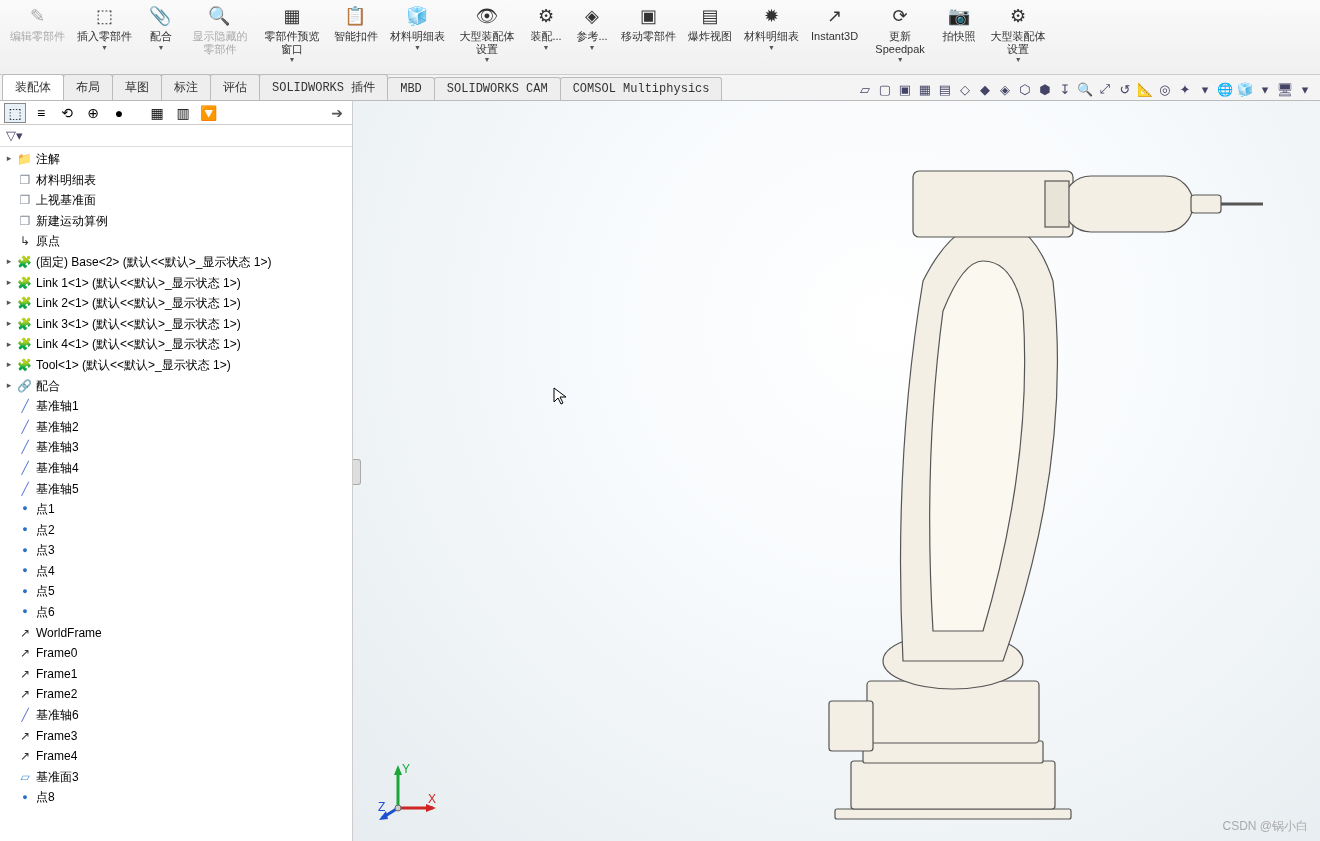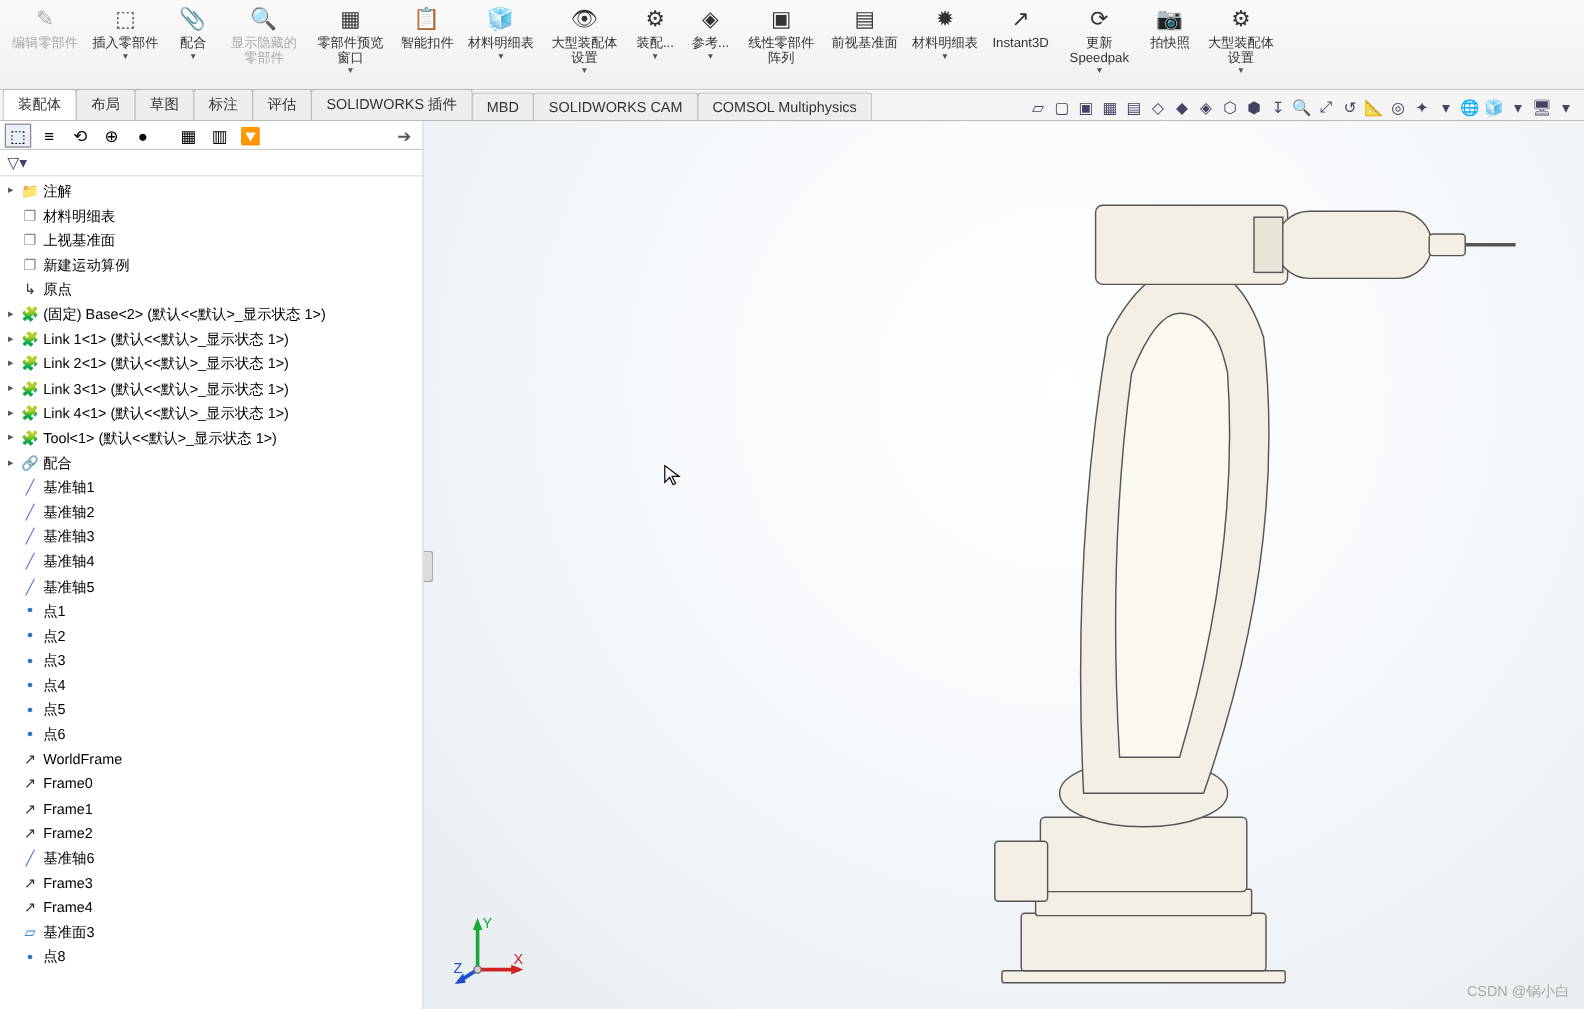--- a/index.html
+++ b/index.html
@@ -4,21 +4,21 @@
 <style>
 *{box-sizing:border-box;margin:0;padding:0;font-family:"Microsoft YaHei",Arial,sans-serif;font-size:12px;}
 body{width:1320px;height:841px;background:#fff;overflow:hidden;position:relative;}
 .ribbon{height:75px;background:linear-gradient(#fafafa,#f0f0f0);border-bottom:1px solid #ccc;display:flex;padding:2px 4px;}
 .rbtn{display:flex;flex-direction:column;align-items:center;justify-content:flex-start;min-width:46px;padding:2px 6px;border-right:0px solid #e0e0e0;color:#333;cursor:pointer;position:relative;}
 .rbtn.disabled{color:#aaa;}
 .rbtn .ic{width:28px;height:24px;display:flex;align-items:center;justify-content:center;font-size:18px;}
 .rbtn .lb{text-align:center;line-height:1.15;font-size:11px;margin-top:2px;max-width:60px;}
 .rbtn .dd{font-size:7px;color:#555;margin-top:1px;}
 .tabs{height:26px;background:#f4f4f4;border-bottom:1px solid #bbb;display:flex;align-items:flex-end;padding-left:2px;}
-.tab{padding:4px 12px;border:1px solid #bbb;border-bottom:none;background:#eee;margin-right:-1px;color:#333;cursor:pointer;font-size:12px;border-radius:3px 3px 0 0;}
+.tab{padding:4px 12px;border:1px solid #bbb;border-bottom:none;background:#eee;margin-right:-1px;color:#333;cursor:pointer;font-size:12px;border-radius:3px 3px 0 0;font-family:Liberation Mono, monospace;}
 .tab.active{background:#fff;font-weight:500;}
 .vbar{position:absolute;right:6px;top:80px;display:flex;gap:2px;align-items:center;}
 .vbar span{width:18px;height:18px;display:flex;align-items:center;justify-content:center;color:#446;cursor:pointer;font-size:13px;}
 .main{position:absolute;top:101px;left:0;right:0;bottom:0;display:flex;}
 .side{width:353px;min-width:353px;background:#fff;border-right:1px solid #ccc;display:flex;flex-direction:column;}
 .mgrtabs{height:24px;border-bottom:1px solid #ccc;display:flex;align-items:center;padding:0 4px;gap:4px;}
 .mgrtabs span{width:22px;height:20px;display:flex;align-items:center;justify-content:center;cursor:pointer;border:1px solid transparent;font-size:14px;}
 .mgrtabs span.active{border-color:#888;background:#e8f0f8;}
 .mgrtabs .arrow{margin-left:auto;color:#555;}
 .filter{height:22px;border-bottom:1px solid #ddd;display:flex;align-items:center;padding:0 6px;}
@@ -88,25 +88,25 @@
       <div class="lb">装配...</div>
       <div class="dd">▼</div>
     </div>
     <div class="rbtn">
       <div class="ic">◈</div>
       <div class="lb">参考...</div>
       <div class="dd">▼</div>
     </div>
     <div class="rbtn">
       <div class="ic">▣</div>
-      <div class="lb">线性零部件阵列</div>
+      <div class="lb">移动零部件</div>
     </div>
     <div class="rbtn">
       <div class="ic">▤</div>
-      <div class="lb">前视基准面</div>
+      <div class="lb">爆炸视图</div>
     </div>
     <div class="rbtn">
       <div class="ic">✹</div>
       <div class="lb">材料明细表</div>
       <div class="dd">▼</div>
     </div>
     <div class="rbtn">
       <div class="ic">↗</div>
       <div class="lb">Instant3D</div>
     </div>

